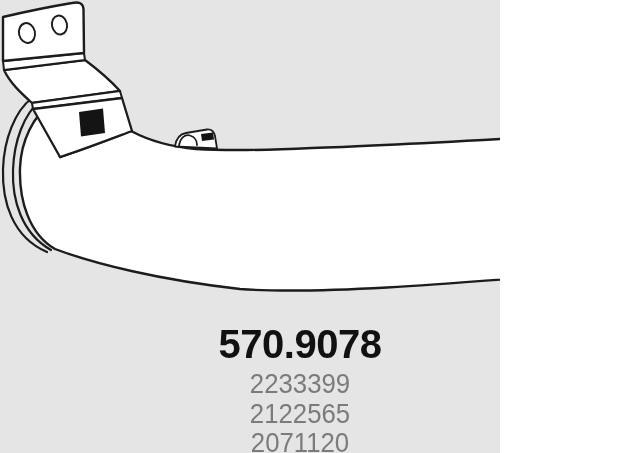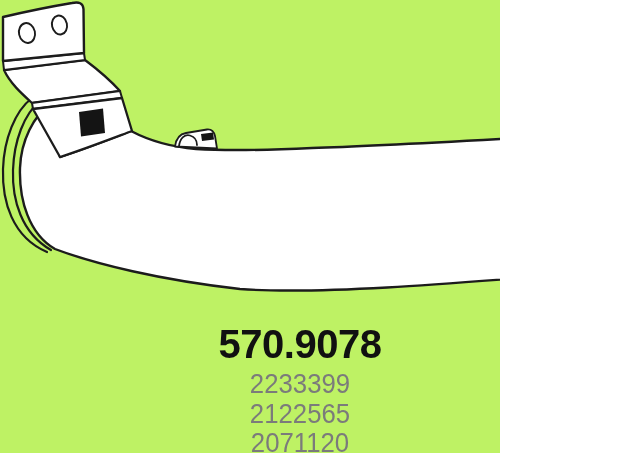--- a/index.html
+++ b/index.html
@@ -1,20 +1,20 @@
 <!DOCTYPE html>
 <html><head>
 <meta charset="utf-8">
 <style>
   html, body { margin: 0; padding: 0; background: #ffffff; }
   .stage {
     position: relative;
     width: 500px;
     height: 453px;
-    background: #bef264;
+    background: #e5e5e5;
     overflow: hidden;
     font-family: "Liberation Sans", sans-serif;
   }
   .drawing-svg {
     position: absolute;
     top: 0;
     left: 0;
   }
   .numbers {
     position: absolute;

